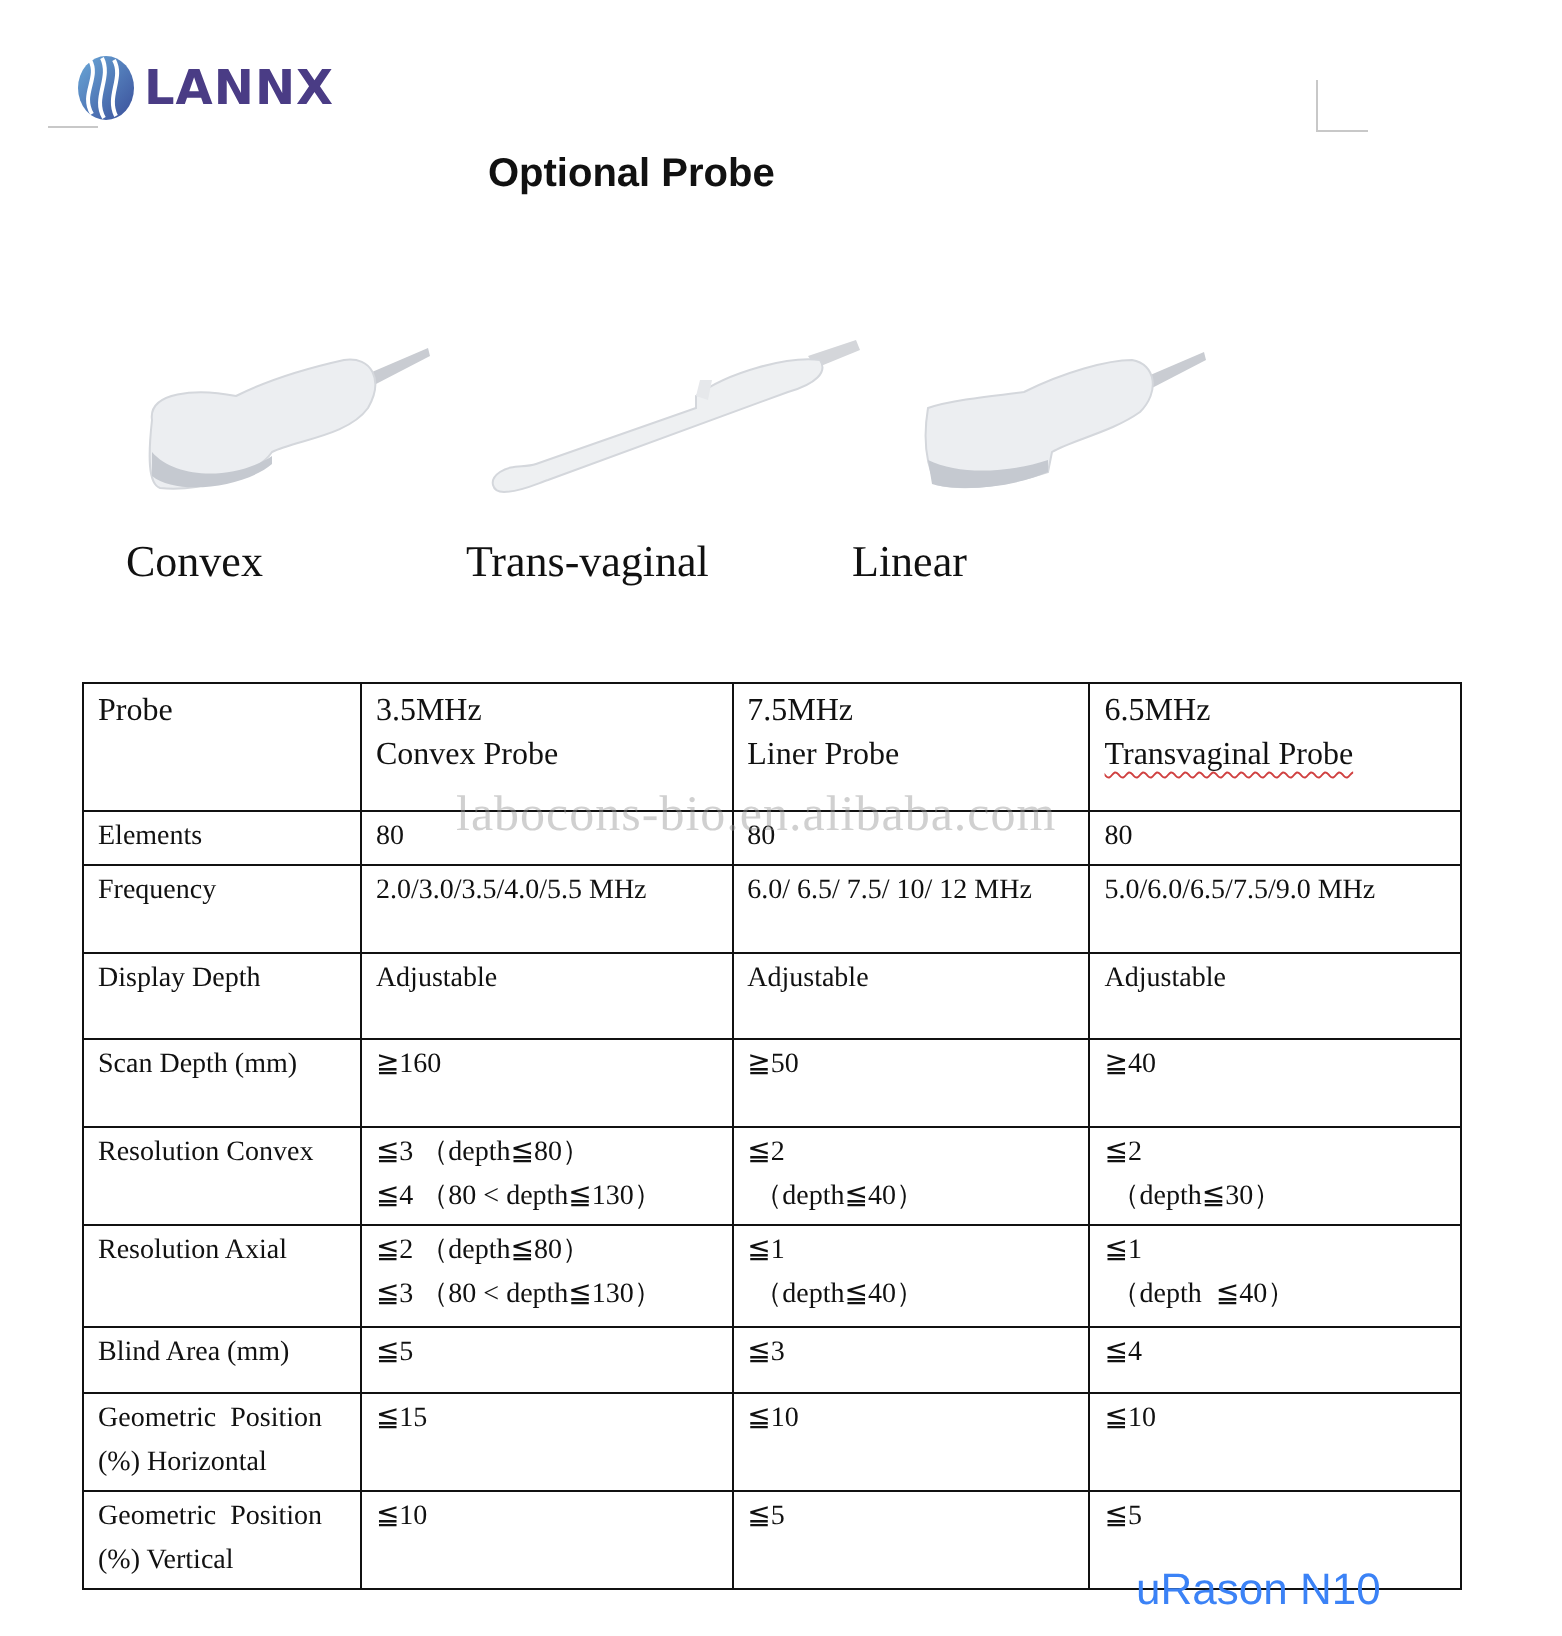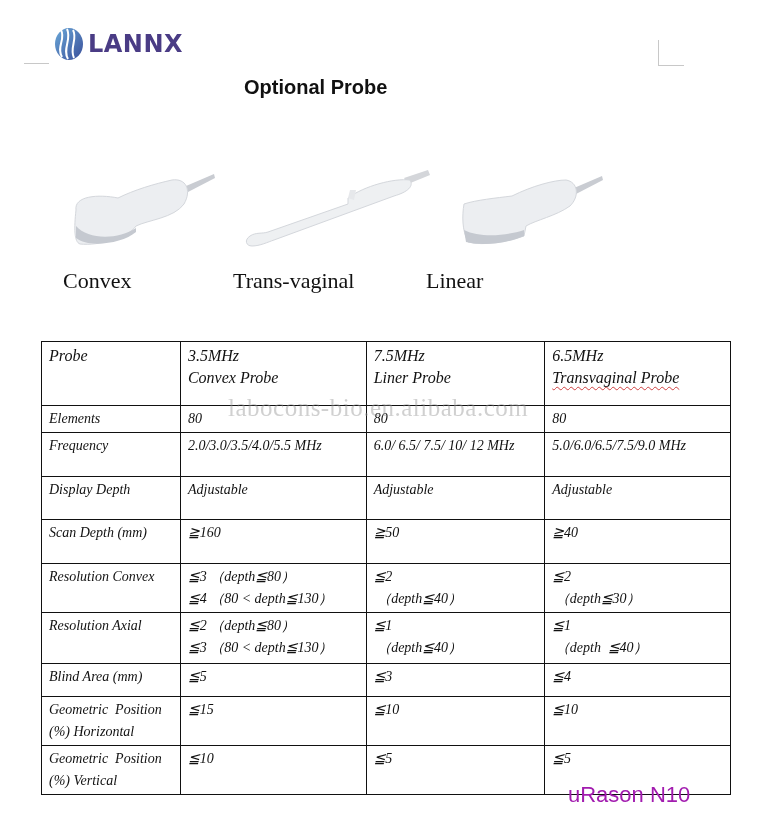--- a/index.html
+++ b/index.html
@@ -1,33 +1,33 @@
 <!DOCTYPE html>
 <html><head>
 <meta charset="utf-8">
 <style>
   html, body { margin:0; padding:0; background:#ffffff; }
   body { width:781px; height:818px; position:relative; overflow:hidden; font-family:"Liberation Serif", serif; color:#111; }
   .abs { position:absolute; }
-  .logo { left:52px; top:26px; height:36px; display:flex; align-items:center; }
+  .logo { left:36px; top:26px; height:36px; display:flex; align-items:center; }
   .logo-mark { width:34px; height:34px; }
   .logo-text { font-family:"DejaVu Sans", sans-serif; font-weight:bold; font-size:24px; color:#4a3c85; letter-spacing:0.5px; margin-left:2px; }
   .corner-left { left:24px; top:63px; width:25px; height:1px; background:#c8c8c8; }
   .corner-right-v { left:658px; top:40px; width:1px; height:25px; background:#c8c8c8; }
   .corner-right-h { left:658px; top:65px; width:26px; height:1px; background:#c8c8c8; }
   .heading { left:0; width:660px; top:76px; text-align:center; font-family:"Liberation Sans", sans-serif; font-weight:bold; font-size:20px; padding-left:0; }
   .heading span { position:absolute; left:244px; }
   .probe-img { position:absolute; }
   .probe-label { position:absolute; top:268px; font-size:22px; color:#111;font-family:Liberation Serif, serif; }
   table.spec { position:absolute; left:41px; top:341px; width:690px; border-collapse:collapse; font-size:14px; }
-  table.spec td { border:1.5px solid #111; vertical-align:top; padding:2px 7px; line-height:22px;font-style:italic; }
+  table.spec td { border:1.5px solid #111; vertical-align:top; padding:2px 7px; line-height:22px; }
   table.spec td.hdr { font-size:16px; padding-top:3px; }
   .spell { text-decoration:underline wavy #d04040; text-decoration-thickness:1px; text-underline-offset:3px; }
   .watermark { position:absolute; left:228px; top:394px; font-family:Liberation Serif, serif; font-size:25px; color:rgba(150,150,150,0.45); letter-spacing:0.5px; pointer-events:none; }
-  .model { position:absolute; left:568px; top:782px; font-family:"Liberation Sans", sans-serif; font-size:22px; color:#a21caf; }
+  .model { position:absolute; left:568px; top:782px; font-family:"Liberation Sans", sans-serif; font-size:22px; color:#3b82f6; }
 </style>
 </head>
 <body>
 
 <div class="abs logo">
   <svg class="logo-mark" viewBox="0 0 34 34">
     <defs>
       <linearGradient id="g1" x1="0" y1="0" x2="1" y2="1">
         <stop offset="0" stop-color="#6aa8d8"></stop>
         <stop offset="1" stop-color="#3a4f9a"></stop>

